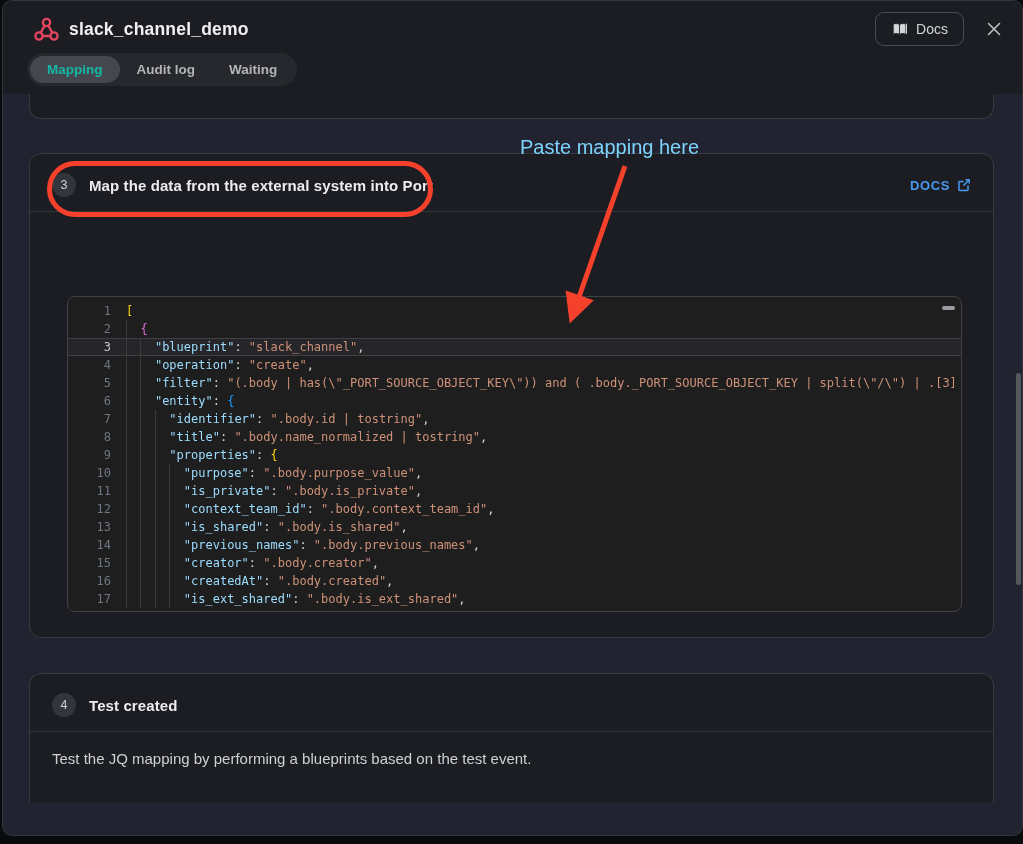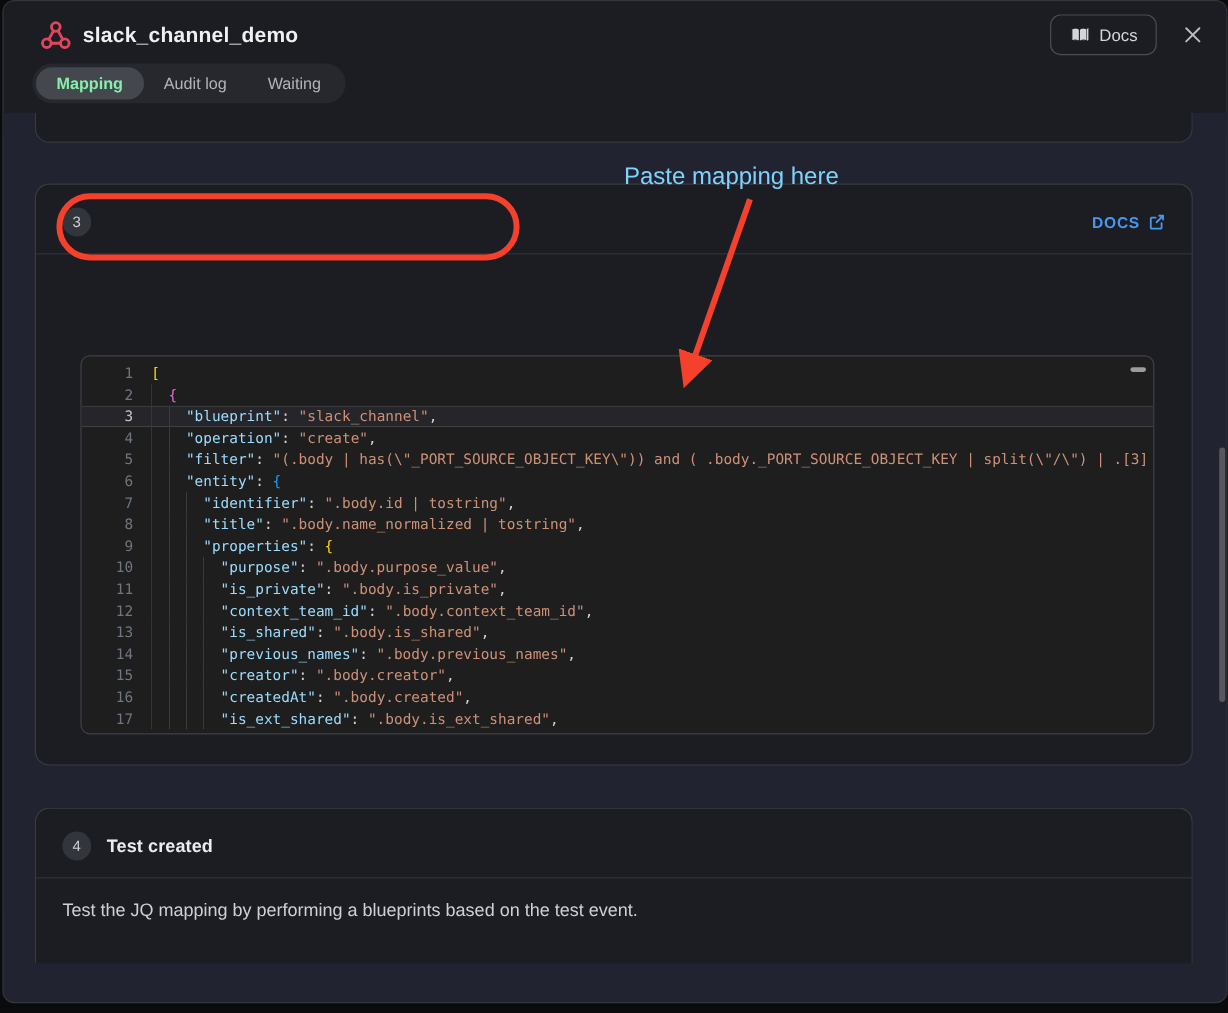--- a/index.html
+++ b/index.html
@@ -8,22 +8,22 @@
 
   
   .hdr { position:absolute; top:0; left:0; right:0; height:114px; background:#1b1d23; border-bottom:1px solid #3a3c41; }
   .title-row { display:flex; align-items:center; height:46px; padding:10px 16px 0 30px; }
   .logo { width:27px; height:27px; flex:0 0 auto; }
   .modal-title { color:#f0f0f2; font-size:17.5px; font-weight:700; margin-left:9px; letter-spacing:.2px; }
   .hdr-actions { margin-left:auto; display:flex; align-items:center; gap:18px; }
   .docs-btn { display:flex; align-items:center; gap:8px; background:transparent; border:1px solid #4a4c53; border-radius:9px; color:#d4d5d8; font-size:14px; font-family:inherit; padding:8px 15px; cursor:pointer; }
   .close-btn { background:none; border:none; cursor:pointer; padding:4px; display:flex; }
   .tabs { position:absolute; left:24px; top:52px; display:flex; background:#26282d; border-radius:17px; padding:3px; height:33px; align-items:center; }
-  .tab { border:none; background:transparent; color:#b3b4b8; font-size:13.5px; font-family:inherit; padding:6px 17px; border-radius:14px; cursor:pointer; }
-  .tab.active { background:#45474e; color:#86efac; font-weight:600; }
+  .tab { border:none; background:transparent; color:#b3b4b8; font-size:13.5px; font-family:inherit; padding:6px 17px; border-radius:14px; cursor:pointer;font-weight:bold; }
+  .tab.active { background:#45474e; color:#14b8a6; font-weight:600; }
 
   
   .content { position:absolute; top:93px; left:0; right:0; bottom:71px; background:#212330; }
   .card { position:absolute; left:26px; right:28px; background:#1b1d23; border:1px solid #383a41; border-radius:12px; }
   .card-partial { top:0; height:25px; border-top:none; border-radius:0 0 12px 12px; }
   .card3 { top:59px; height:485px; }
   .card4 { top:579px; height:130px; border-radius:12px 12px 0 0; border-bottom:none; }
   .card-head { display:flex; align-items:center; gap:13px; padding:19px 22px 14px 22px; }
   .badge { width:24px; height:24px; border-radius:50%; background:#32353b; color:#cfd0d4; font-size:12.5px; display:flex; align-items:center; justify-content:center; flex:0 0 auto; }
   .sec-title { color:#ececee; font-size:15px; font-weight:700; letter-spacing:.1px; }
@@ -94,20 +94,21 @@
       </nav>
   </div>
 
   <div class="content">
 
     <div class="card card-partial"></div>
 
     <section class="card card3">
       <div class="card-head">
         <span class="badge">3</span>
+        <h2 class="sec-title">Map the data from the external system into Port</h2>
         <a class="docs-link">
           <span>DOCS</span>
           <svg width="14" height="14" viewBox="0 0 14 14" fill="none" stroke="#4799f0" stroke-width="1.5" stroke-linecap="round" stroke-linejoin="round">
             <path d="M11 8 v3.8 a0.7 0.7 0 0 1 -0.7 0.7 H2.7 a0.7 0.7 0 0 1 -0.7 -0.7 V4.1 a0.7 0.7 0 0 1 0.7 -0.7 H6"></path>
             <path d="M9 1.8 h3.2 v3.2"></path>
             <path d="M12 2 L6.8 7.2"></path>
           </svg>
         </a>
       </div>
       <hr>

